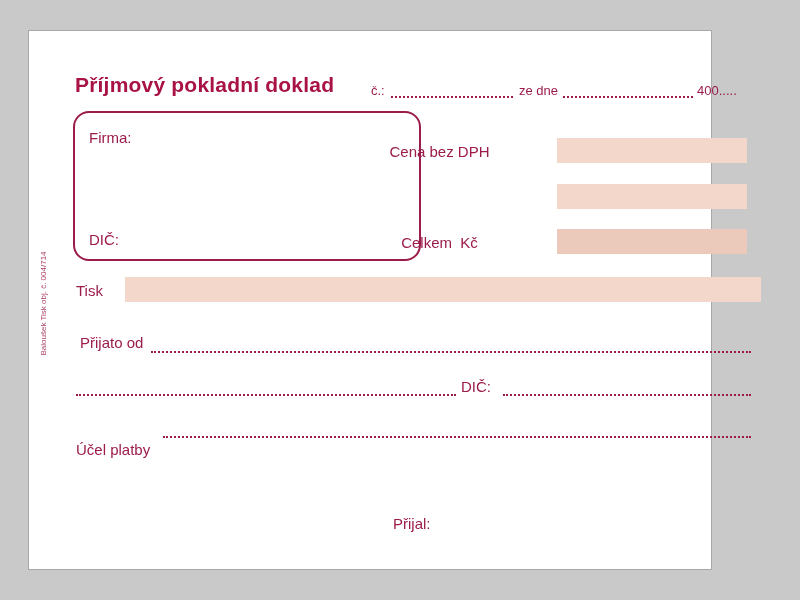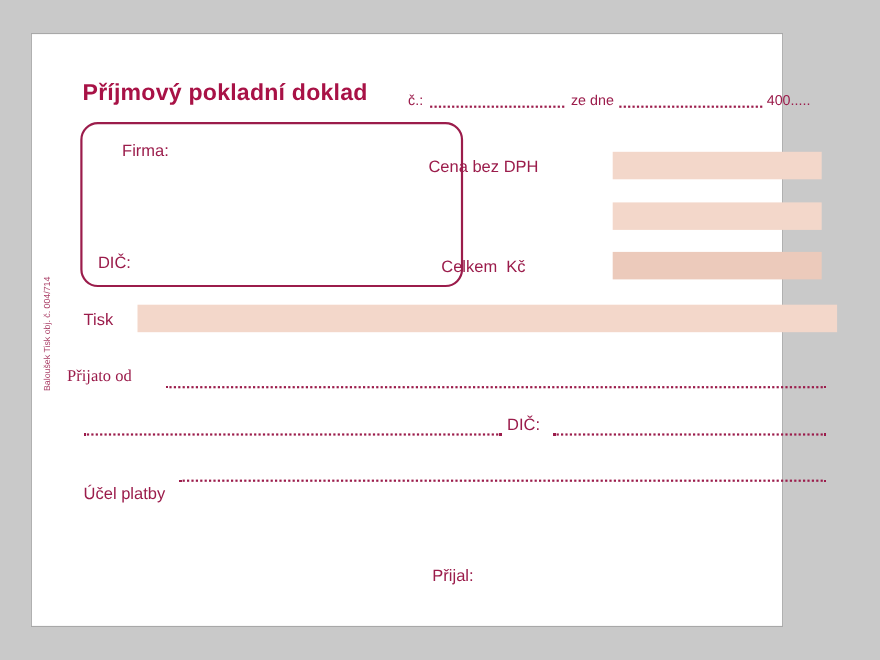--- a/index.html
+++ b/index.html
@@ -55,36 +55,36 @@
   <div class="paper">
 
     <div class="title">Příjmový pokladní doklad</div>
     <div class="hlbl" style="left:342px; top:52px;">č.:</div>
     <div class="dotline" style="left:362px; top:65px; width:122px;"></div>
     <div class="hlbl" style="left:490px; top:52px;">ze dne</div>
     <div class="dotline" style="left:534px; top:65px; width:130px;"></div>
     <div class="hlbl" style="left:668px; top:52px;">400.....</div>
 
     <div class="company-box">
-      <div class="lbl" style="left:14px; top:16px;margin-left:22px;">Firma:</div>
+      <div class="lbl" style="left:14px; top:16px;">Firma:</div>
       <div class="lbl" style="left:14px; top:118px;">DIČ:</div>
     </div>
 
     <div class="amt-label" style="top:112px;">Cena bez DPH</div>
     <div class="fill" style="left:528px; top:107px; width:190px; height:25px;"></div>
 
     <div class="fill" style="left:528px; top:153px; width:190px; height:25px;"></div>
 
     <div class="amt-label" style="top:203px;">Celkem&nbsp; Kč</div>
     <div class="fill fill-total" style="left:528px; top:198px; width:190px; height:25px;"></div>
 
     <div class="lbl" style="left:47px; top:251px;">Tisk</div>
     <div class="fill" style="left:96px; top:246px; width:636px; height:25px;"></div>
 
-    <div class="lbl" style="left:32px; top:303px;font-family:Liberation Serif, serif;">Přijato od</div>
+    <div class="lbl" style="left:51px; top:303px;">Přijato od</div>
     <div class="dotline" style="left:122px; top:320px; width:600px;"></div>
 
     <div class="dotline" style="left:47px; top:363px; width:380px;"></div>
     <div class="lbl" style="left:432px; top:347px;">DIČ:</div>
     <div class="dotline" style="left:474px; top:363px; width:248px;"></div>
 
     <div class="lbl" style="left:47px; top:410px;">Účel platby</div>
     <div class="dotline" style="left:134px; top:405px; width:588px;"></div>
 
     <div class="lbl" style="left:364px; top:484px;">Přijal:</div>

